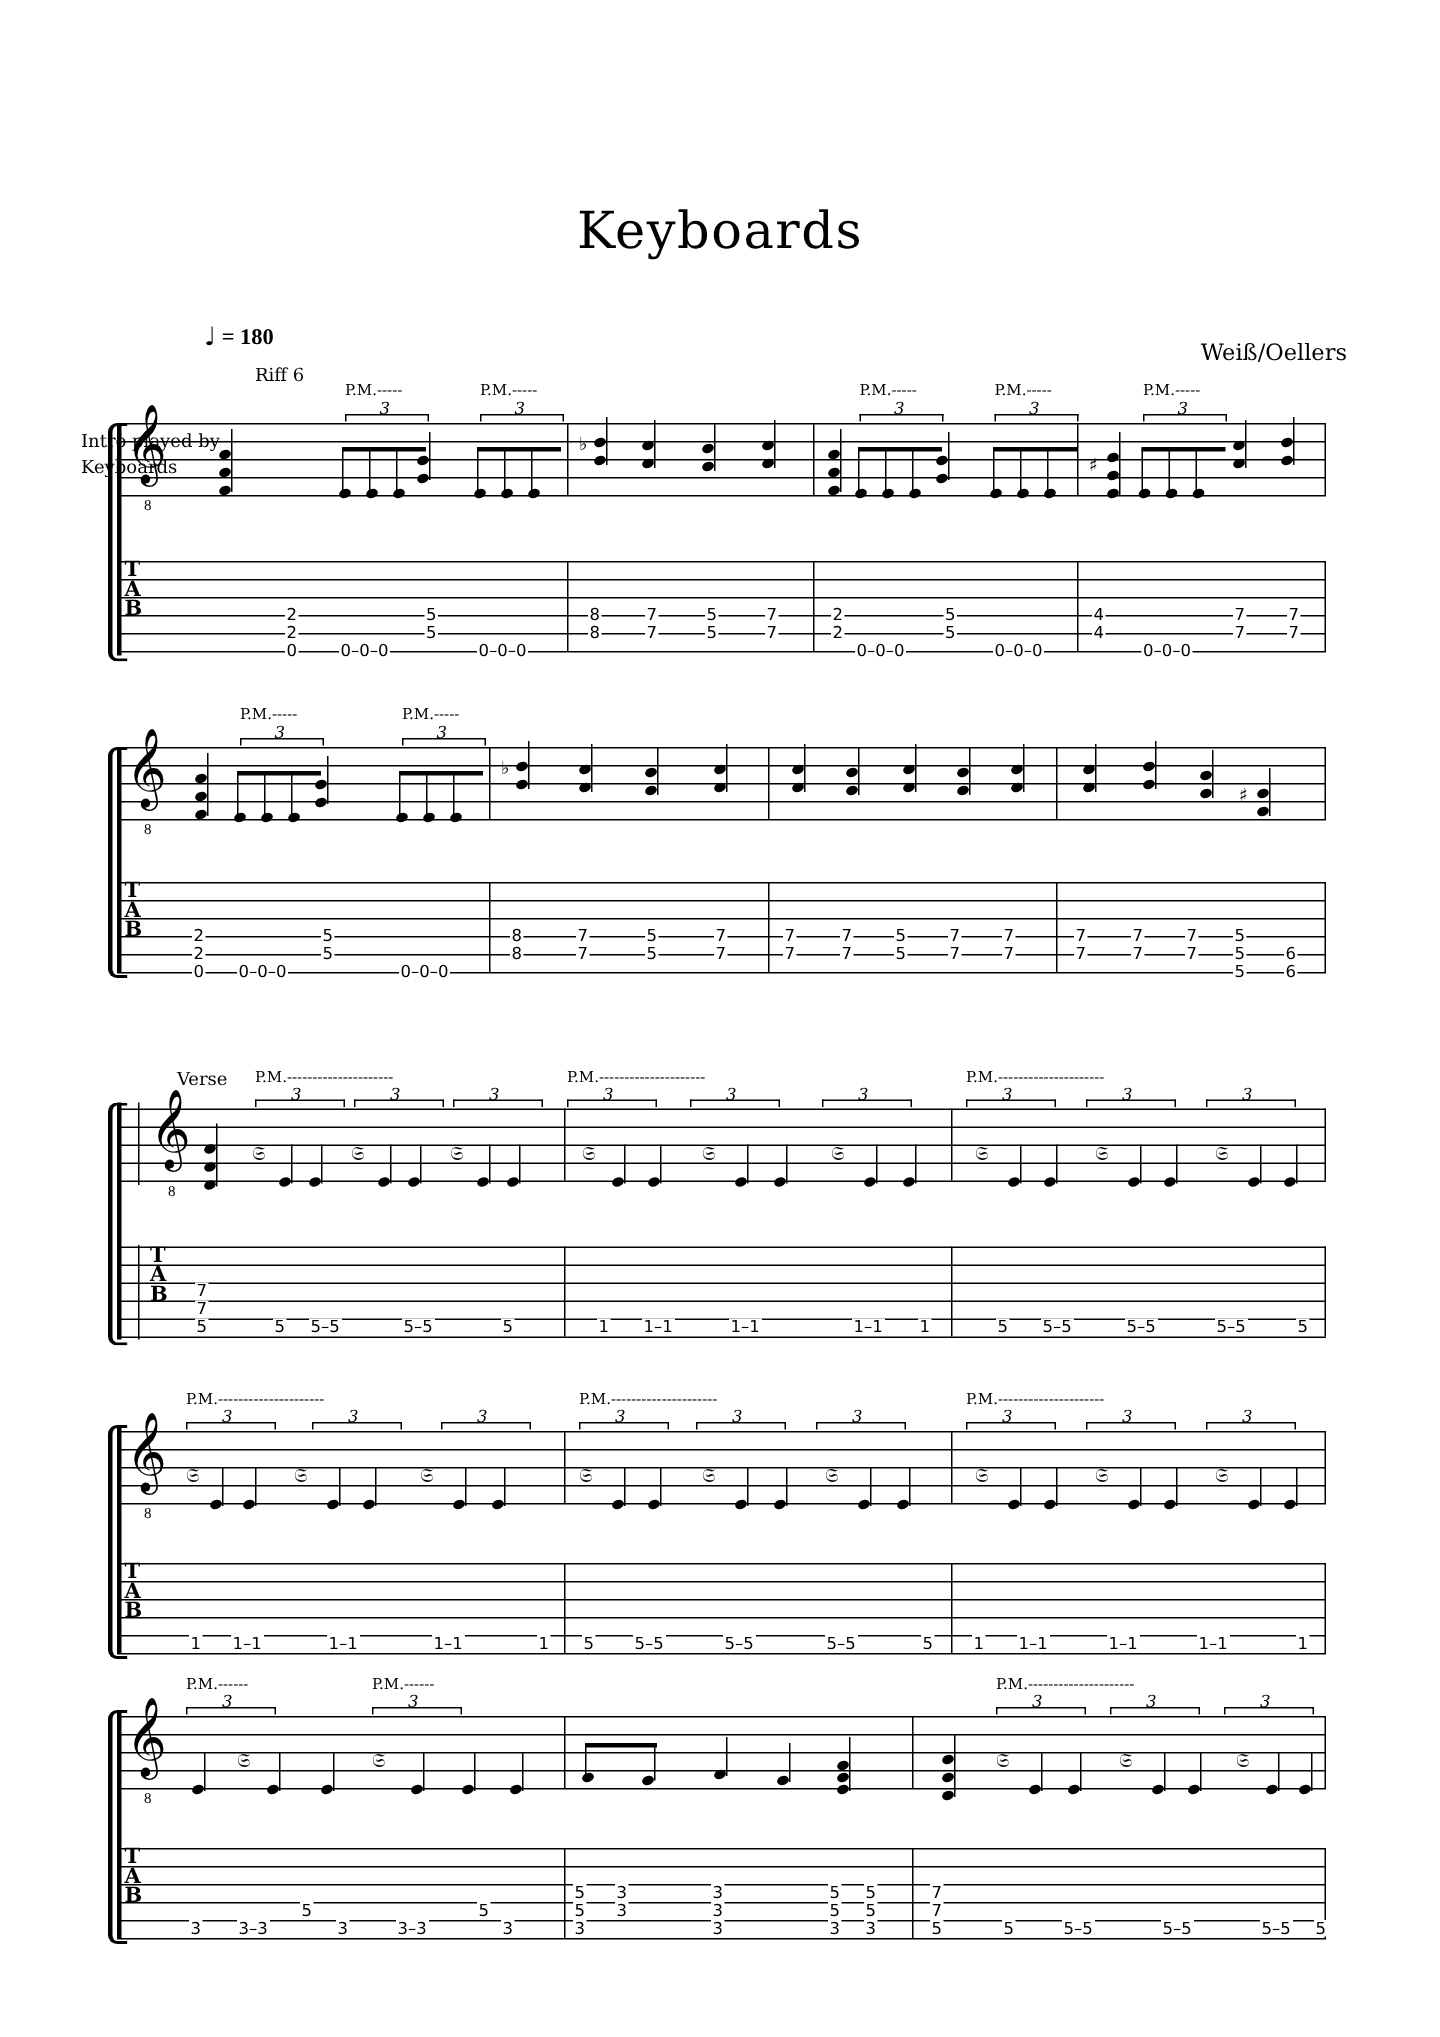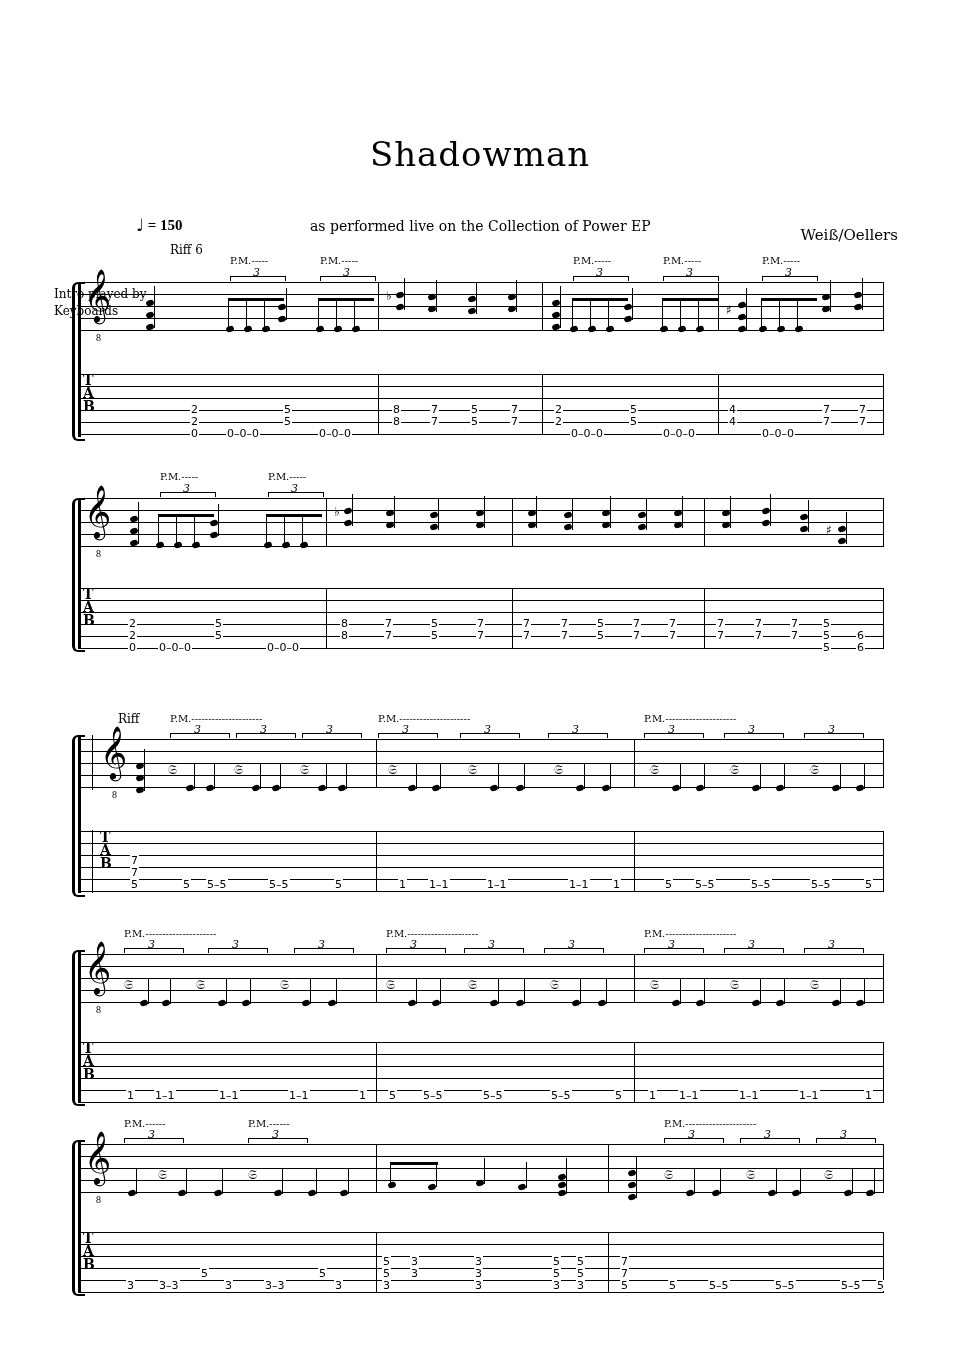--- a/index.html
+++ b/index.html
@@ -204,28 +204,27 @@
     font-family: "DejaVu Sans", sans-serif;
     font-size: 12px;
     line-height: 12px;
   }
 </style>
 </head>
 <body>
 
 <div class="page">
 
-  <div class="title">Shadowman</div>
+  <div class="title">Keyboards</div>
 
   <div class="tempo">
     <span class="note-glyph">♩</span>
-    <span>= 150</span>
+    <span>= 180</span>
   </div>
 
-  <div class="subtitle">as performed live on the Collection of Power EP</div>
   <div class="composer">Weiß/Oellers</div>
   <div class="riff-label">Riff 6</div>
   <div class="intro-note">Intro played by Keyboards</div>
 
   <div class="system" id="sys1" style="top:270px;height:170px;">
     <div class="brace" style="top:12px;height:155px;"></div>
     <div class="thickbar" style="left:0;top:12px;height:155px;"></div>
 
     <div class="staff" style="top:12px;height:48px;">
       <div class="line" style="top:0px;"></div>
@@ -535,21 +534,21 @@
     <div class="tabnum" style="left:712px;top:128px;">7</div>
     <div class="tabnum" style="left:712px;top:140px;">7</div>
     <div class="tabnum" style="left:744px;top:128px;">5</div>
     <div class="tabnum" style="left:744px;top:140px;">5</div>
     <div class="tabnum" style="left:778px;top:140px;">6</div>
     <div class="tabnum" style="left:778px;top:152px;">6</div>
     <div class="tabnum" style="left:744px;top:152px;">5</div>
   </div>
 
   <div class="system" id="sys3" style="top:735px;height:160px;">
-    <div class="section-label" style="left:40px;top:-23px;">Riff</div>
+    <div class="section-label" style="left:40px;top:-23px;">Verse</div>
     <div class="brace" style="top:0px;height:158px;"></div>
     <div class="thickbar" style="left:0;top:0px;height:158px;"></div>
     <div class="barline" style="left:14px;top:0px;height:55px;"></div>
     <div class="barline" style="left:14px;top:95px;height:63px;"></div>
 
     <div class="staff" style="top:4px;height:48px;">
       <div class="line" style="top:0px;"></div>
       <div class="line" style="top:12px;"></div>
       <div class="line" style="top:24px;"></div>
       <div class="line" style="top:36px;"></div>

